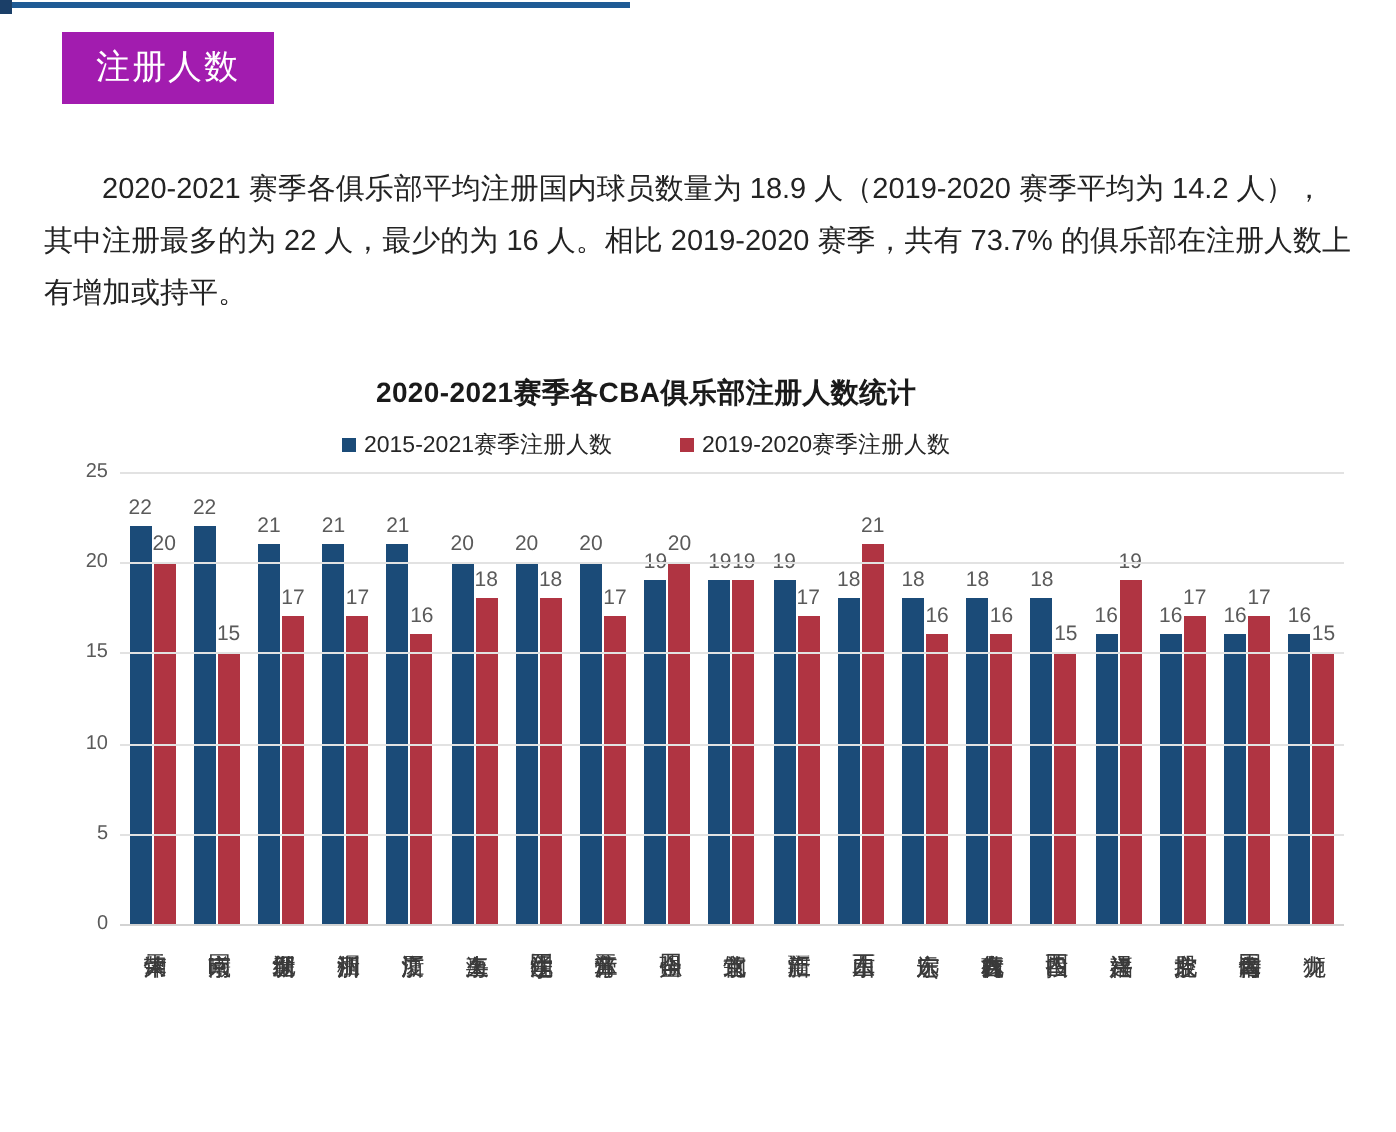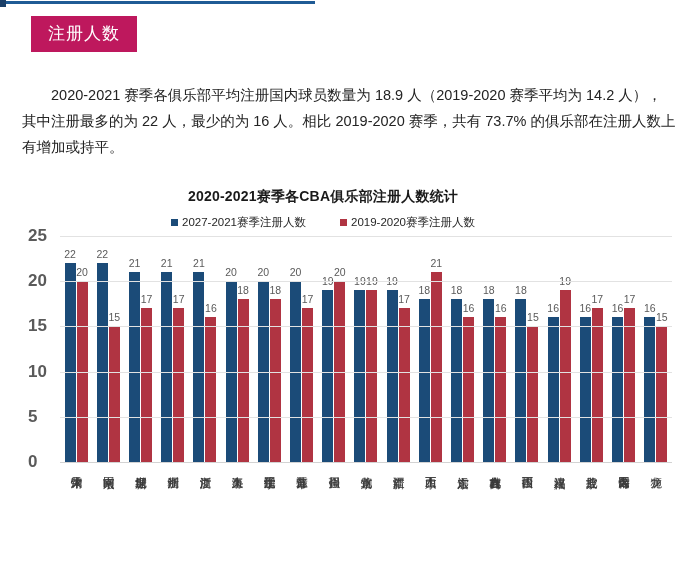--- a/index.html
+++ b/index.html
@@ -17,21 +17,21 @@
   #top-strip {
     position:absolute; left:0; top:0; width:315px; height:7px;
     display:flex; align-items:flex-start;
   }
   #top-strip .tick { width:6px; height:7px; background:#1b3f68; }
   #top-strip .rule { flex:1; height:3px; background:#1f5b95; margin-top:1px; }
 
   
   #badge {
     position:absolute; left:31px; top:16px;
-    background:#be185d;
+    background:#a21caf;
     color:#ffffff;
     font-size:17px;
     letter-spacing:1px;
     padding:9px 17px 10px 17px;
     line-height:1;
     white-space:nowrap;
   }
 
   
   #prose {
@@ -58,21 +58,21 @@
   #plot-wrap {
     position:absolute; left:0; top:48px; width:698px; height:330px;
   }
 
   
   #y-axis {
     position:absolute; left:28px; top:0; width:26px; height:226px;
   }
   .y-tick {
     position:absolute; right:0; transform:translateY(-50%);
-    font-size:17px; color:#5a5a5a; width:26px;font-weight:bold;
+    font-size:10px; color:#5a5a5a; text-align:right; width:26px;
   }
 
   
   #plot {
     position:absolute; left:60px; top:0; width:612px; height:226px;
   }
   .gridline {
     position:absolute; left:0; width:100%; height:1px; background:#e2e2e2;
   }
   .gridline.zero { background:#d3d3d3; }
@@ -120,21 +120,21 @@
   <p>2020-2021 赛季各俱乐部平均注册国内球员数量为 18.9 人（2019-2020 赛季平均为 14.2 人），其中注册最多的为 22 人，最少的为 16 人。相比 2019-2020 赛季，共有 73.7% 的俱乐部在注册人数上有增加或持平。</p>
 </div>
 
 <div id="chart-block">
 
   <div id="chart-title">2020-2021赛季各CBA俱乐部注册人数统计</div>
 
   <div id="legend">
     <div class="legend-item">
       <span class="legend-swatch" style="background: rgb(27, 75, 120);"></span>
-      <span>2027-2021赛季注册人数</span>
+      <span>2015-2021赛季注册人数</span>
     </div>
     <div class="legend-item">
       <span class="legend-swatch" style="background: rgb(176, 52, 66);"></span>
       <span>2019-2020赛季注册人数</span>
     </div>
   </div>
 
   <div id="plot-wrap">
     <div id="y-axis">
         <div class="y-tick" style="top: 0px;">25</div>

